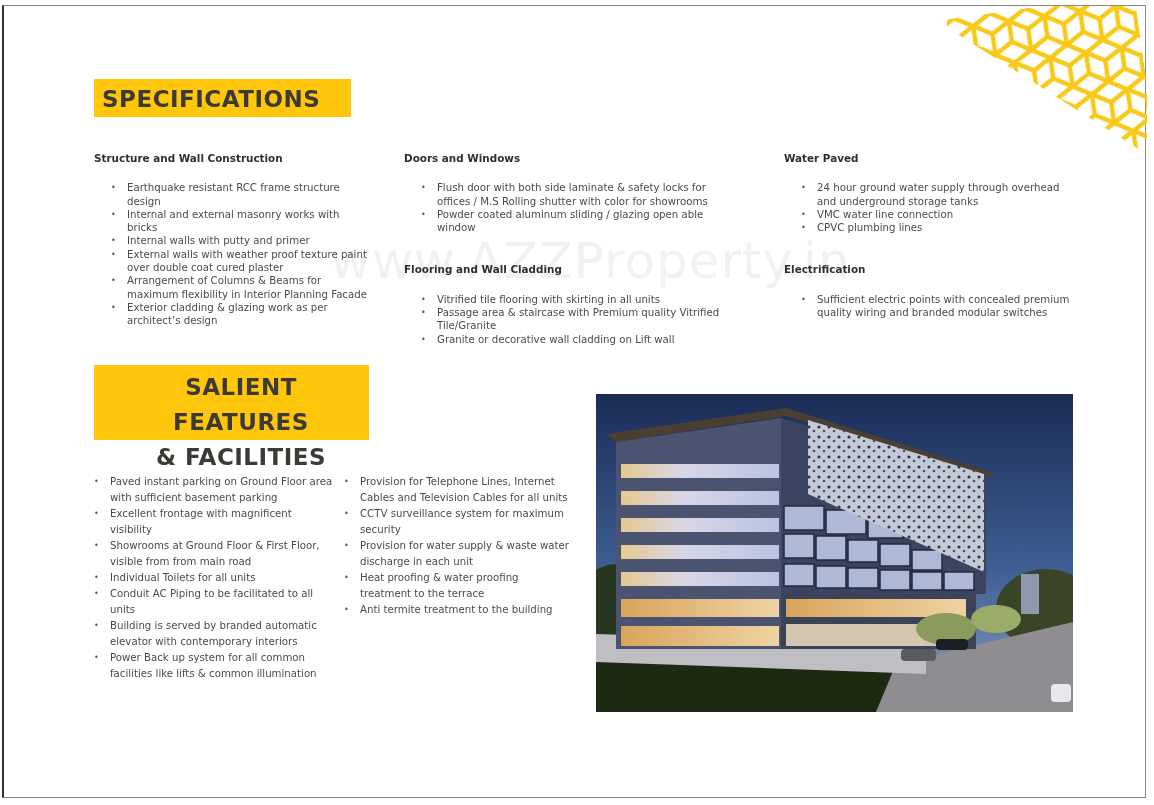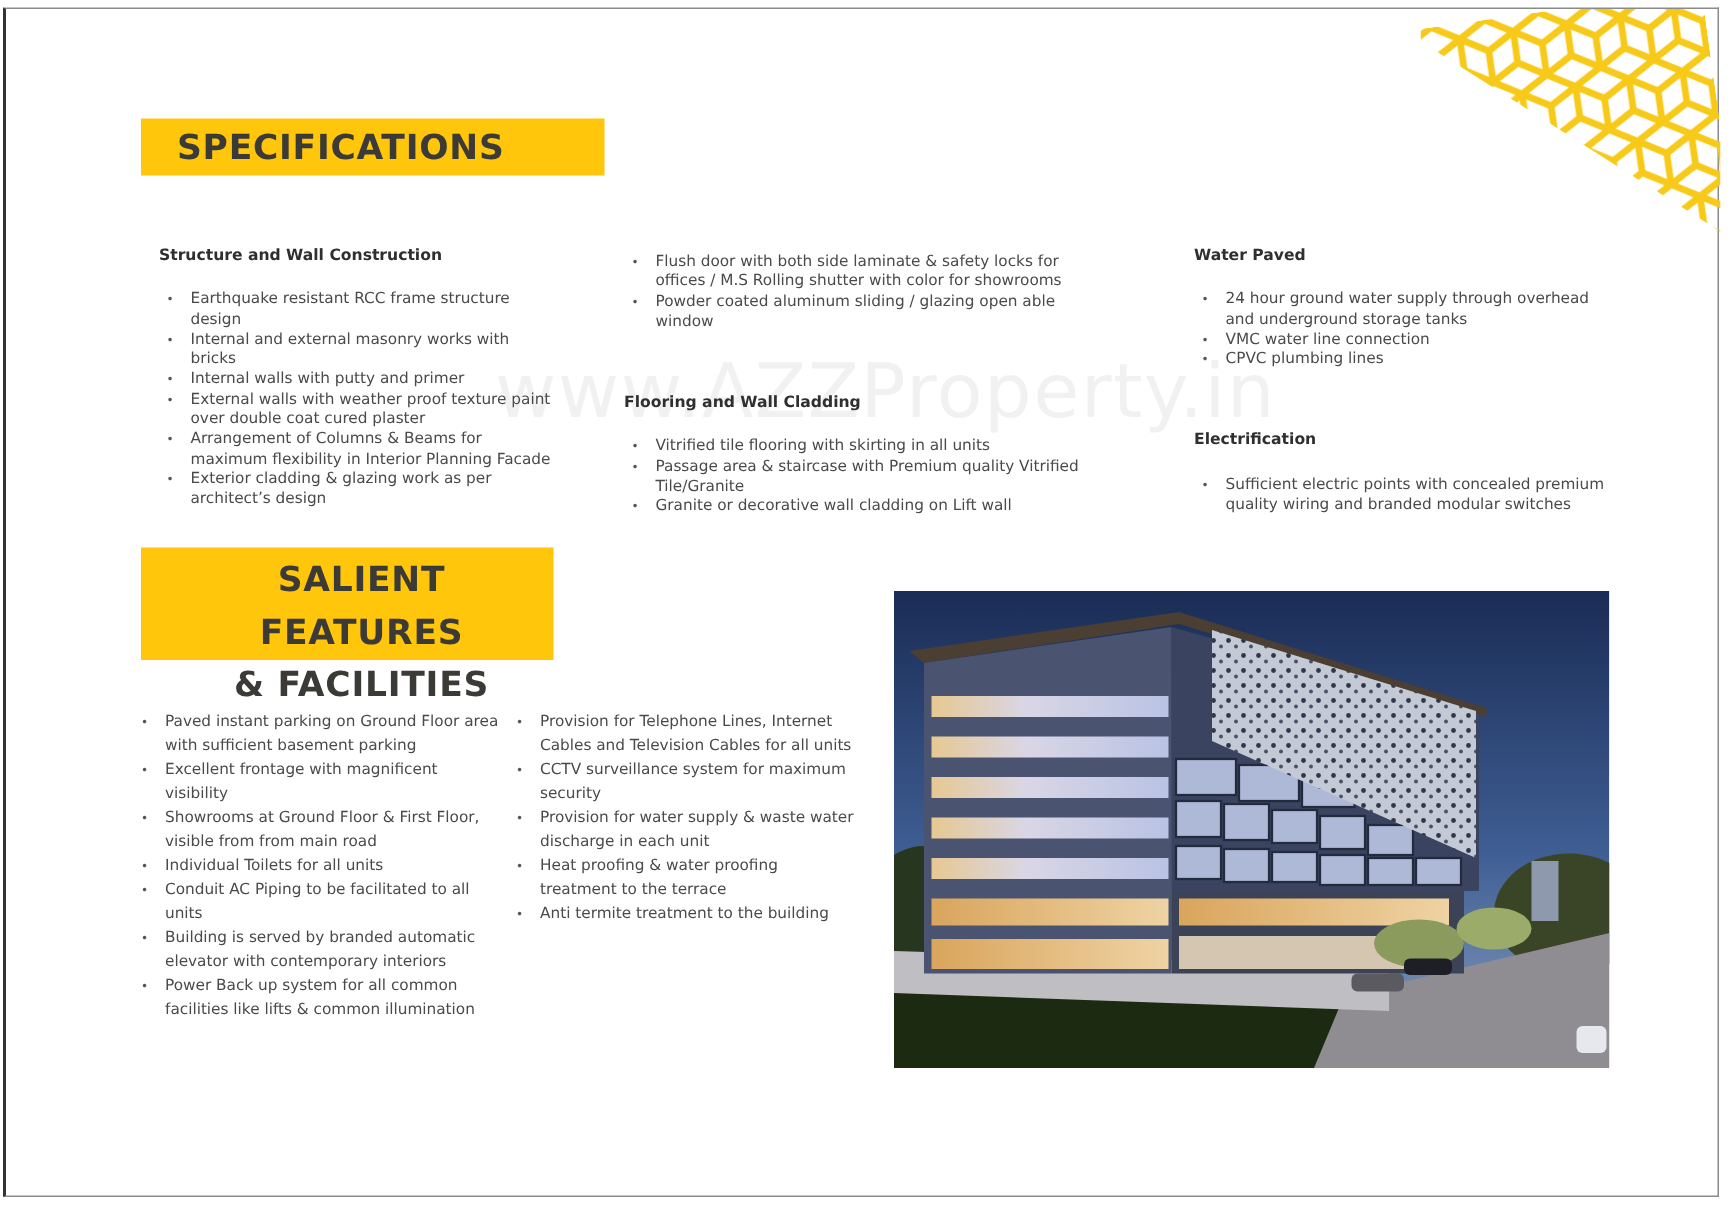--- a/index.html
+++ b/index.html
@@ -11,25 +11,25 @@
     position: absolute; left: 2px; top: 5px; width: 1144px; height: 793px;
     border: 1px solid #8a8a8a; border-left: 2px solid #333; box-sizing: border-box;
   }
   .corner-pattern { position: absolute; right: 7px; top: 6px; width: 200px; height: 170px; overflow: hidden; }
 
   .yellow-header {
     position: absolute; background: #FFC60B; color: #3b3a36;
     font-family: "DejaVu Sans", sans-serif; font-weight: bold;
     letter-spacing: 0.5px; box-sizing: border-box;
   }
-  .spec-header { left: 94px; top: 79px; width: 309px; height: 38px; font-size: 23px; padding: 7px 0 0 24px; }
+  .spec-header { left: 94px; top: 79px; width: 257px; height: 38px; font-size: 23px; padding: 7px 0 0 8px; }
   .feat-header { left: 94px; top: 365px; width: 275px; height: 75px; font-size: 23px; padding: 5px 0 0 19px; line-height: 35px; text-align: center; }
 
   .spec-col { position: absolute; font-size: 10.2px; line-height: 13.3px; color: #4a4a4a; }
-  .spec-col h3 { margin: 12px; font-size: 10.4px; font-weight: bold; color: #2f2f2f; line-height: 13.3px; }
+  .spec-col h3 { margin: 0; font-size: 10.4px; font-weight: bold; color: #2f2f2f; line-height: 13.3px; }
   .spec-col ul { margin: 16px; padding: 0; list-style: none; }
   .spec-col li { position: relative; padding-left: 17px; }
   .spec-col li::before { content: "•"; position: absolute; left: 1px; top: 0; font-size: 8px; color: #555; }
   .group-gap { height: 13px; }
 
   .feat-col { position: absolute; font-size: 10.2px; line-height: 16px; color: #4a4a4a; }
   .feat-col ul { margin: 0; padding: 0; list-style: none; }
   .feat-col li { position: relative; padding-left: 16px; }
   .feat-col li::before { content: "•"; position: absolute; left: 0; top: 0; font-size: 8px; color: #555; }
 
@@ -73,20 +73,21 @@
     <li>Earthquake resistant RCC frame structure design</li>
     <li>Internal and external masonry works with bricks</li>
     <li>Internal walls with putty and primer</li>
     <li>External walls with weather proof texture paint over double coat cured plaster</li>
     <li>Arrangement of Columns &amp; Beams for maximum flexibility in Interior Planning Facade</li>
     <li>Exterior cladding &amp; glazing work as per architect’s design</li>
   </ul>
 </div>
 
 <div class="spec-col" style="left:404px; top:152px; width:345px;">
+  <h3>Doors and Windows</h3>
   <ul>
     <li>Flush door with both side laminate &amp; safety locks for offices / M.S Rolling shutter with color for showrooms</li>
     <li>Powder coated aluminum sliding / glazing open able window</li>
   </ul>
   <div class="group-gap"></div>
   <h3>Flooring and Wall Cladding</h3>
   <ul>
     <li>Vitrified tile flooring with skirting in all units</li>
     <li>Passage area &amp; staircase with Premium quality Vitrified Tile/Granite</li>
     <li>Granite or decorative wall cladding on Lift wall</li>

